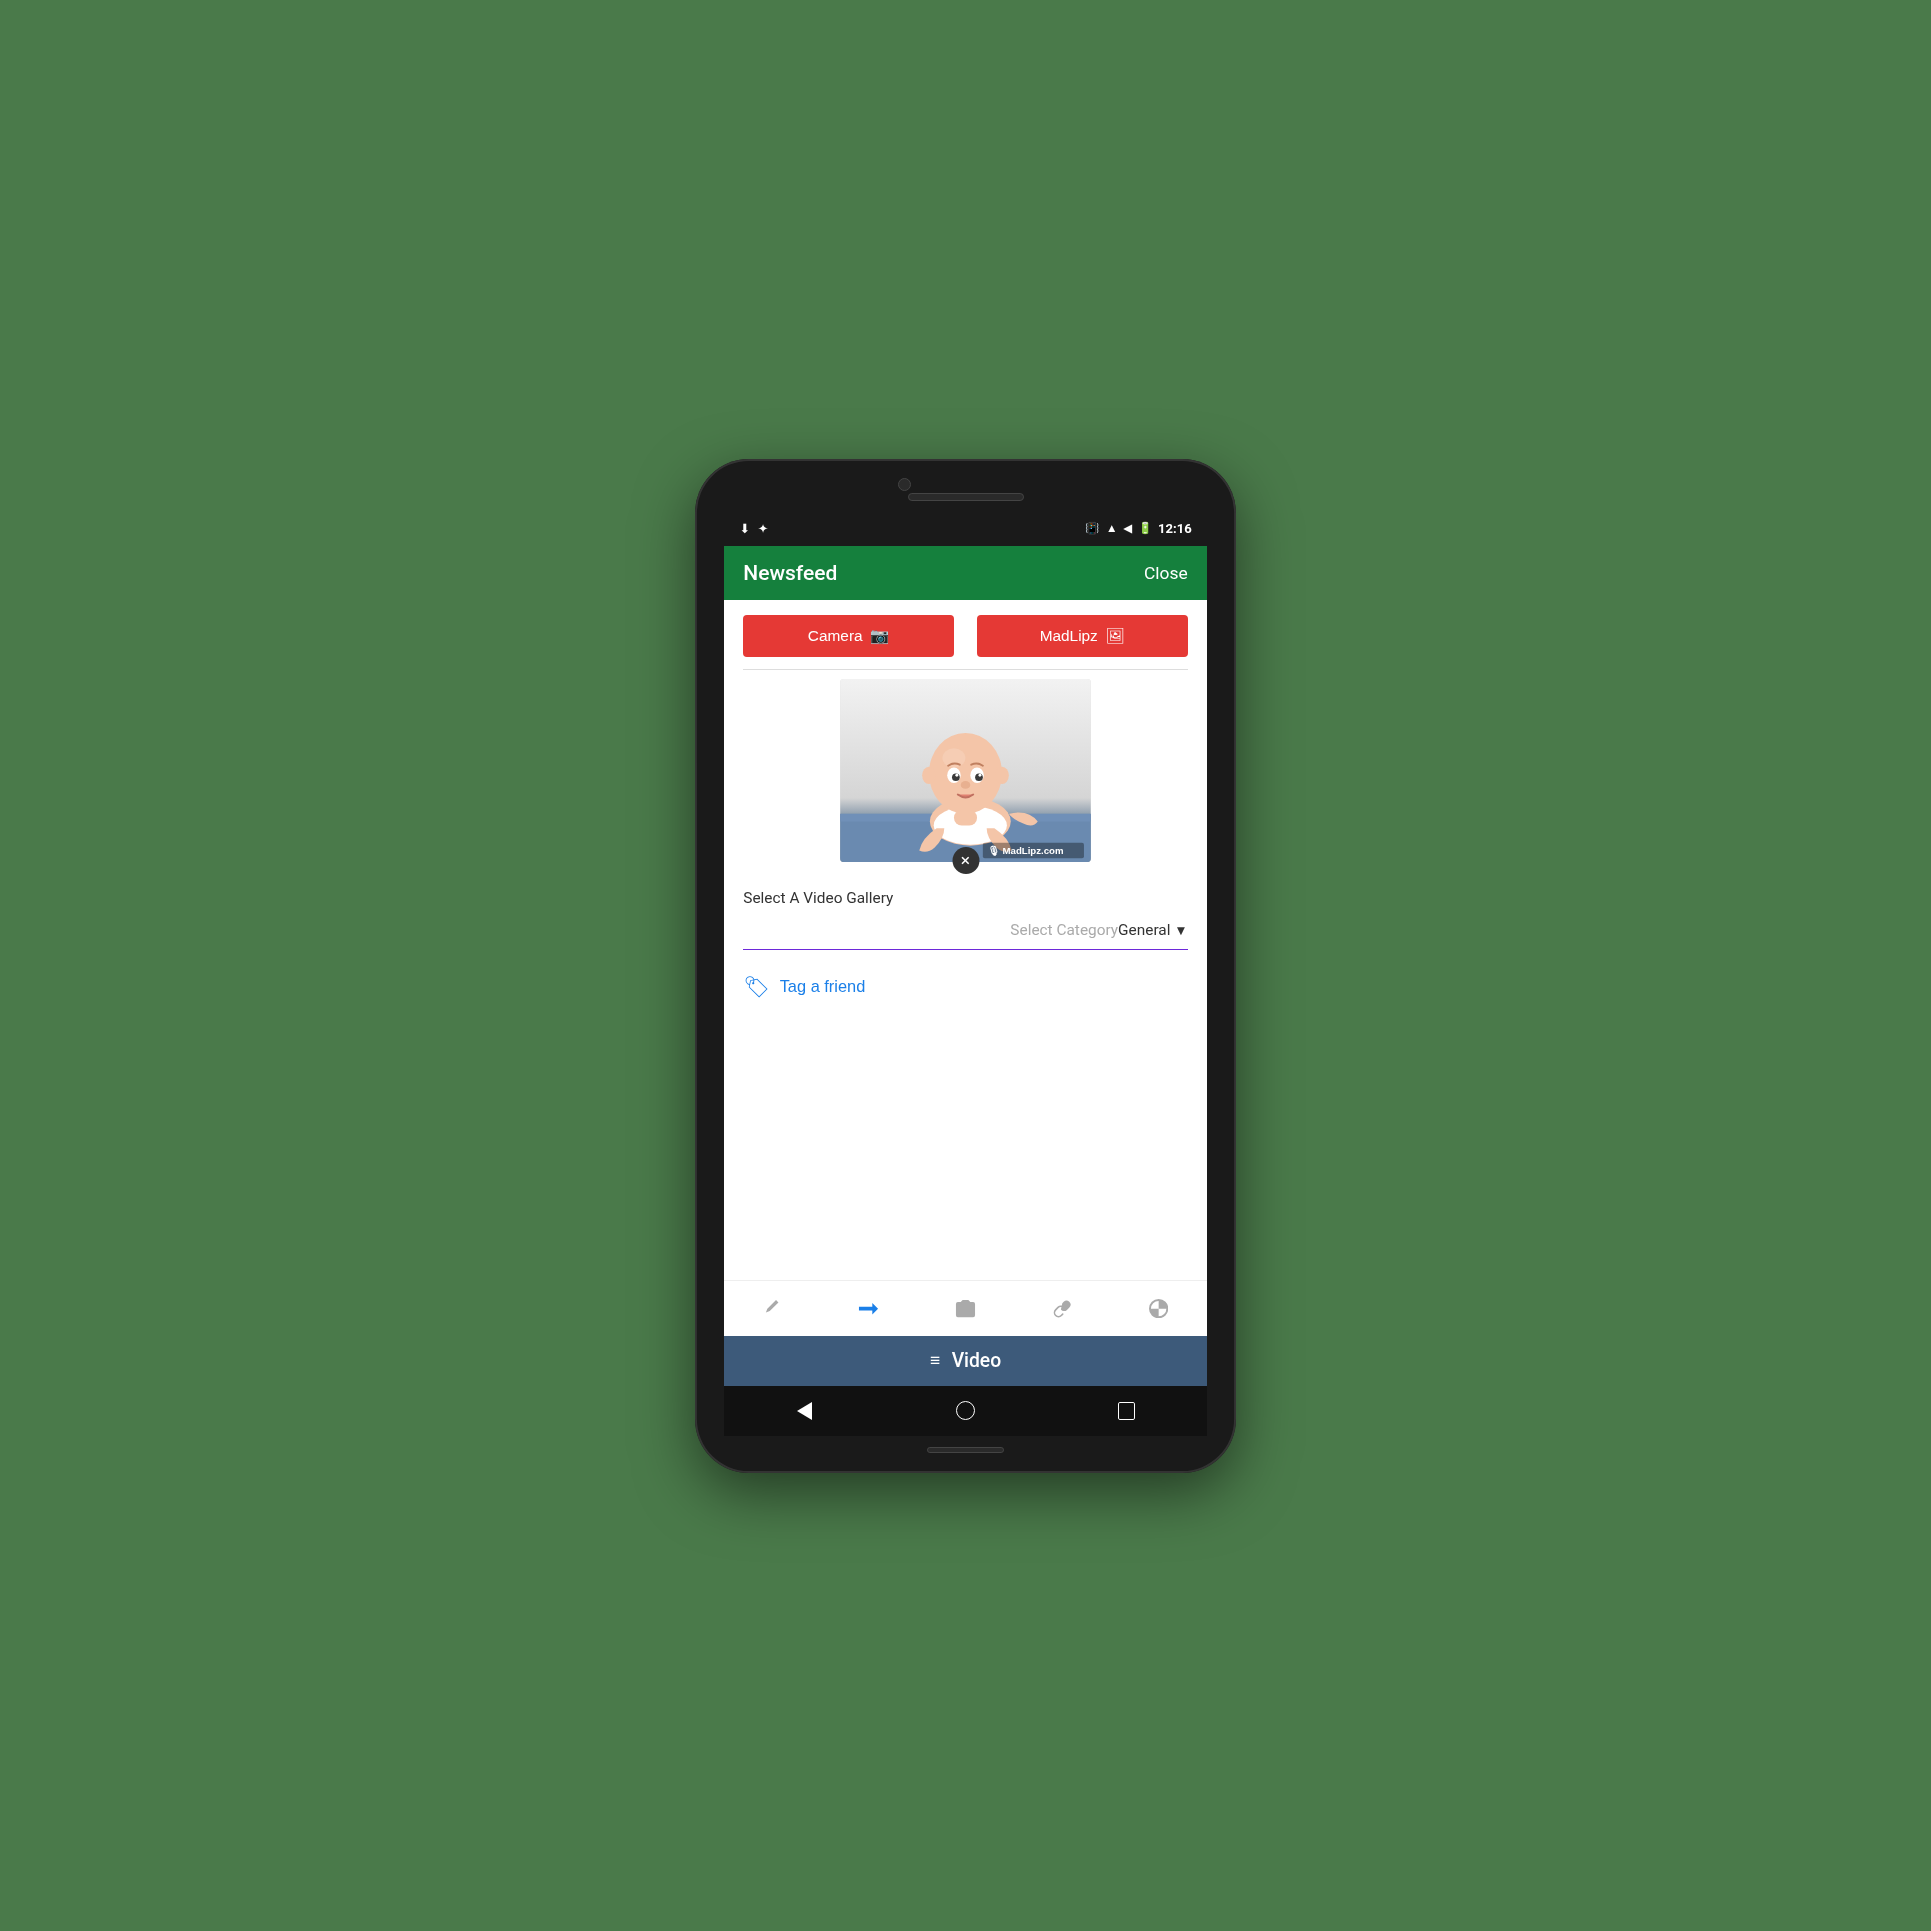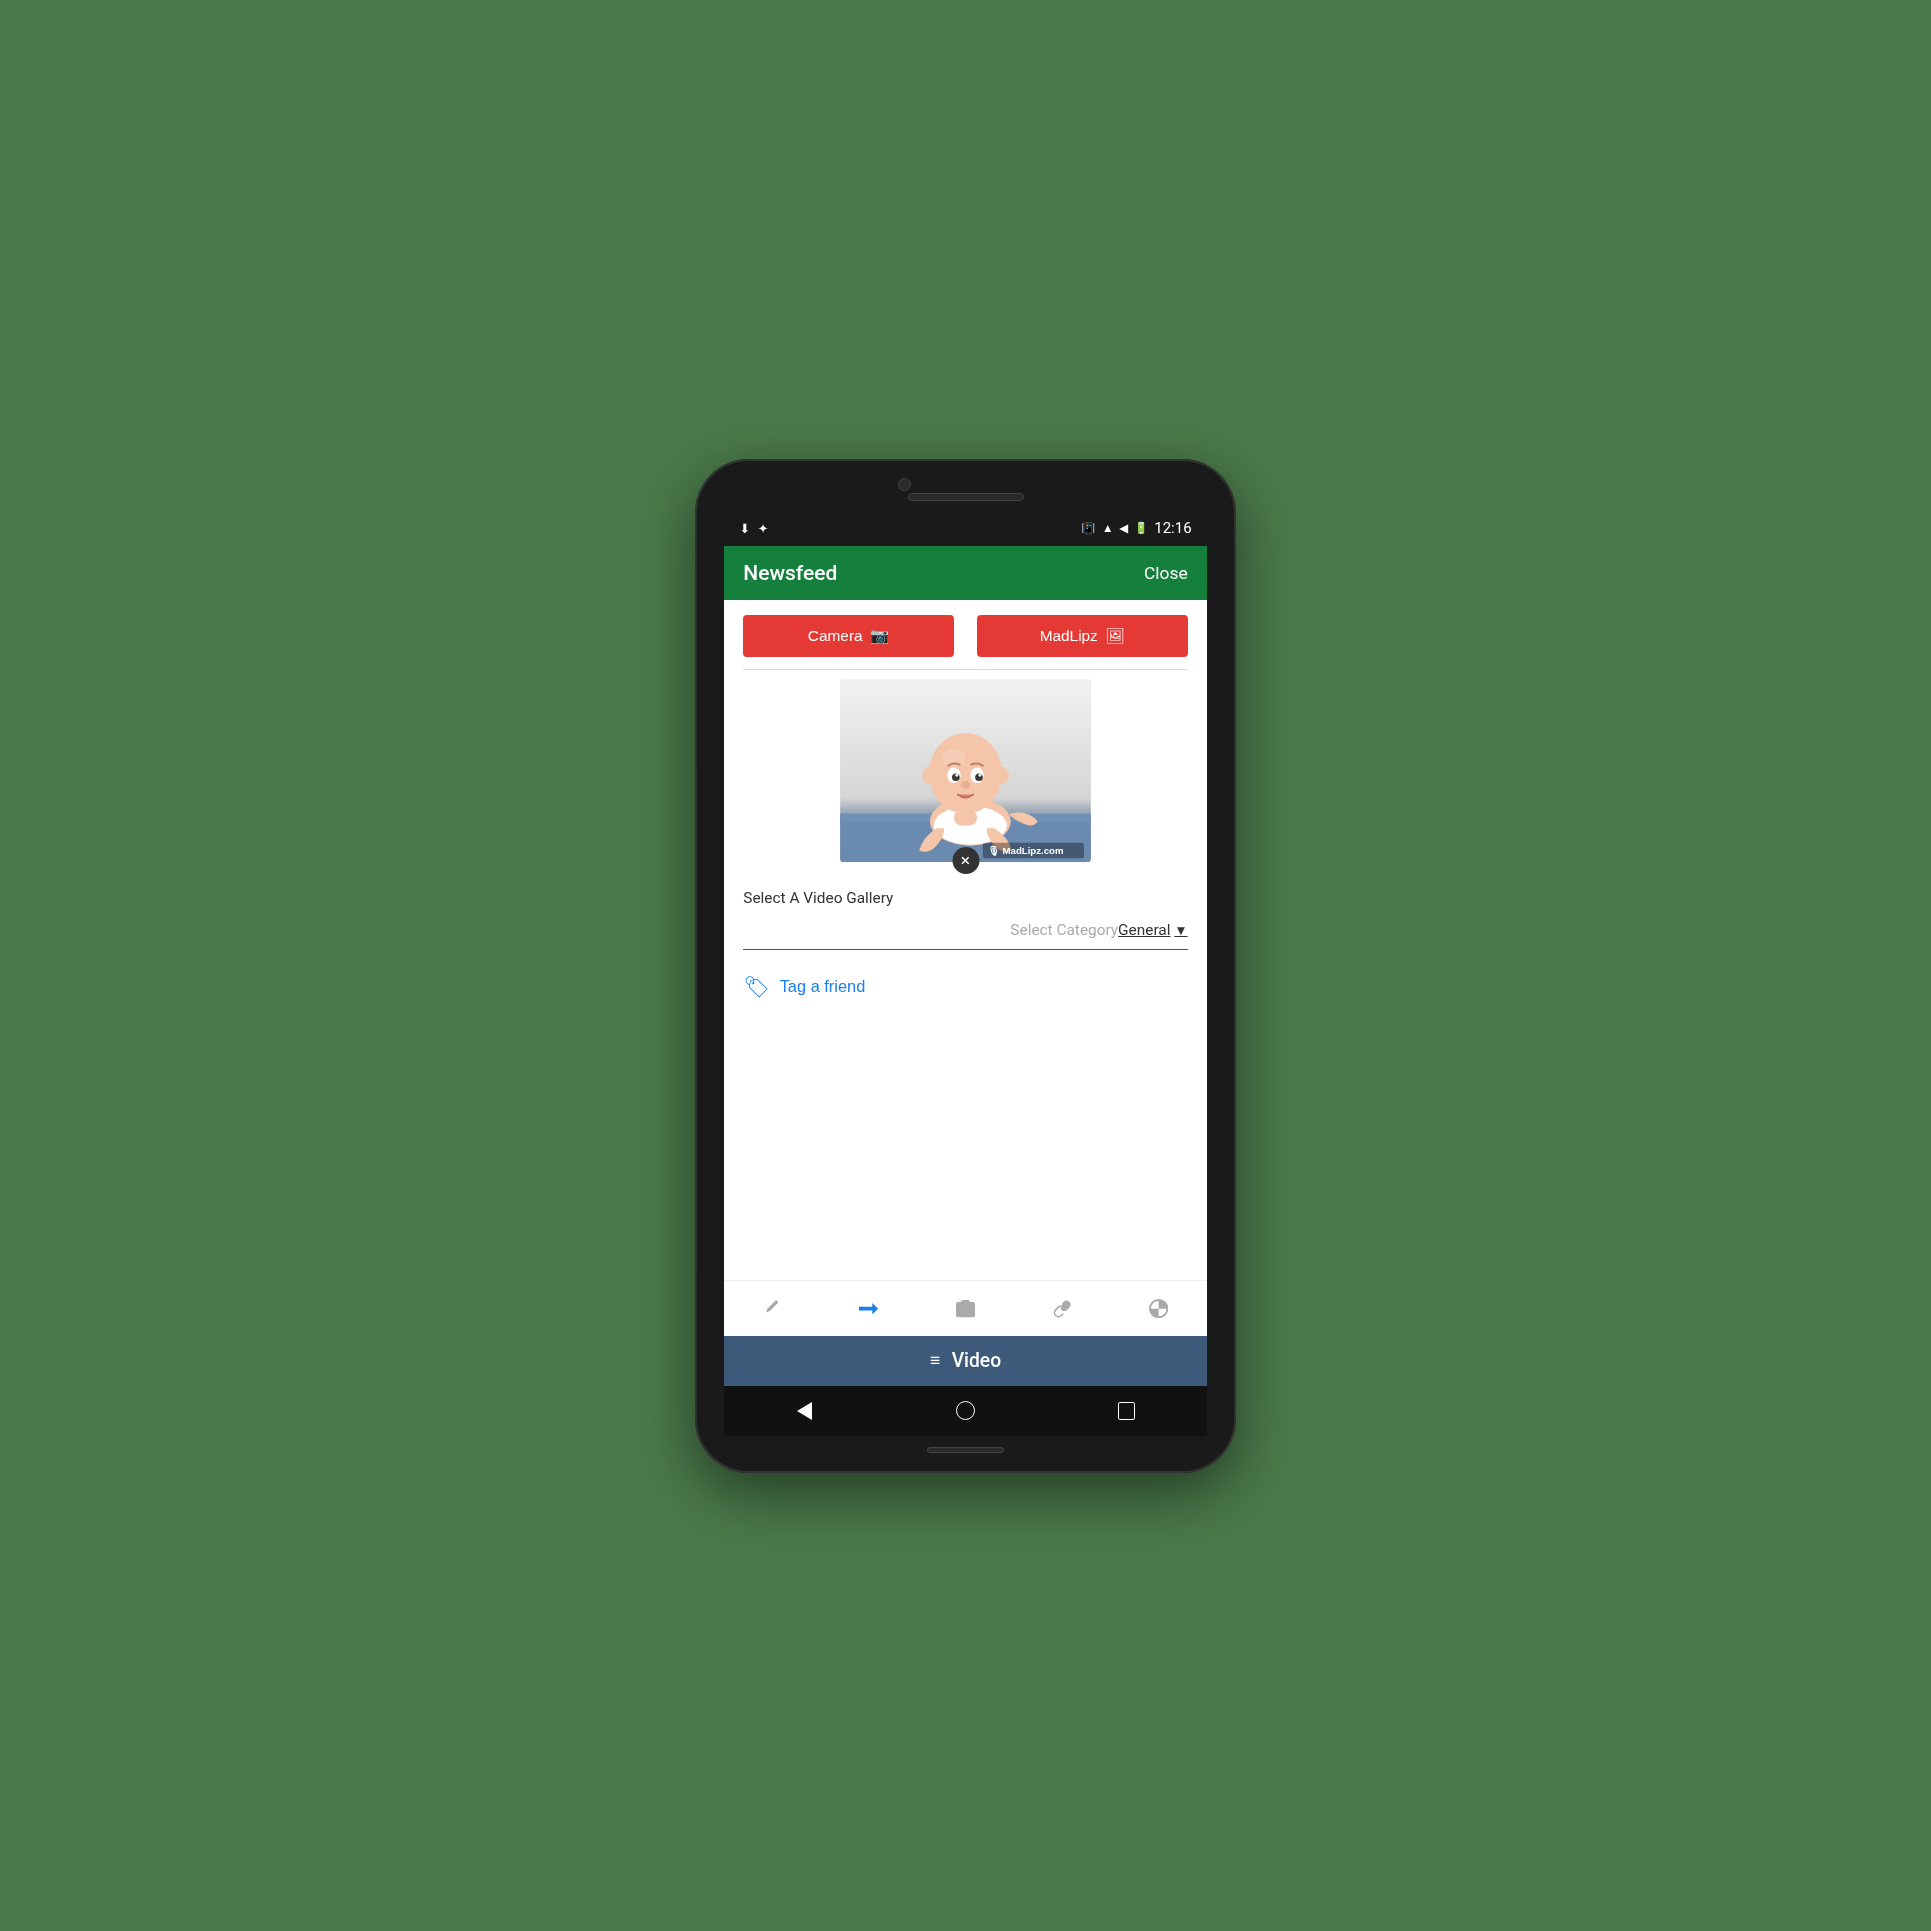--- a/index.html
+++ b/index.html
@@ -229,21 +229,20 @@
       color: #aaa;
       font-size: 15.4px;
     }
 
     .category-value {
       display: flex;
       align-items: center;
       gap: 3.9px;
       color: #333;
       font-size: 15.4px;
-      text-decoration: underline;
     }
 
     .dropdown-arrow {
       color: #333;
       font-size: 13.5px;
     }
 
     
     .tag-section {
       padding: 15.4px 19.3px 9.7px;
@@ -393,21 +392,21 @@
     <div class="status-bar">
       <div class="status-left">
         <span class="status-icon">⬇</span>
         <span class="status-icon">✦</span>
       </div>
       <div class="status-right">
         <span style="font-size:11.6px;">📳</span>
         <span style="font-size:11.6px;">▲</span>
         <span style="font-size:11.6px;">◀</span>
         <span style="font-size:11.6px;">🔋</span>
-        <span style="font-size:15px; font-weight:400;">12:16</span>
+        <span style="font-size:13px; font-weight:700;">12:16</span>
       </div>
     </div>
 
     <div class="app-header">
       <span class="app-title">Newsfeed</span>
       <span class="close-btn">Close</span>
     </div>
 
     <div class="content">
 

